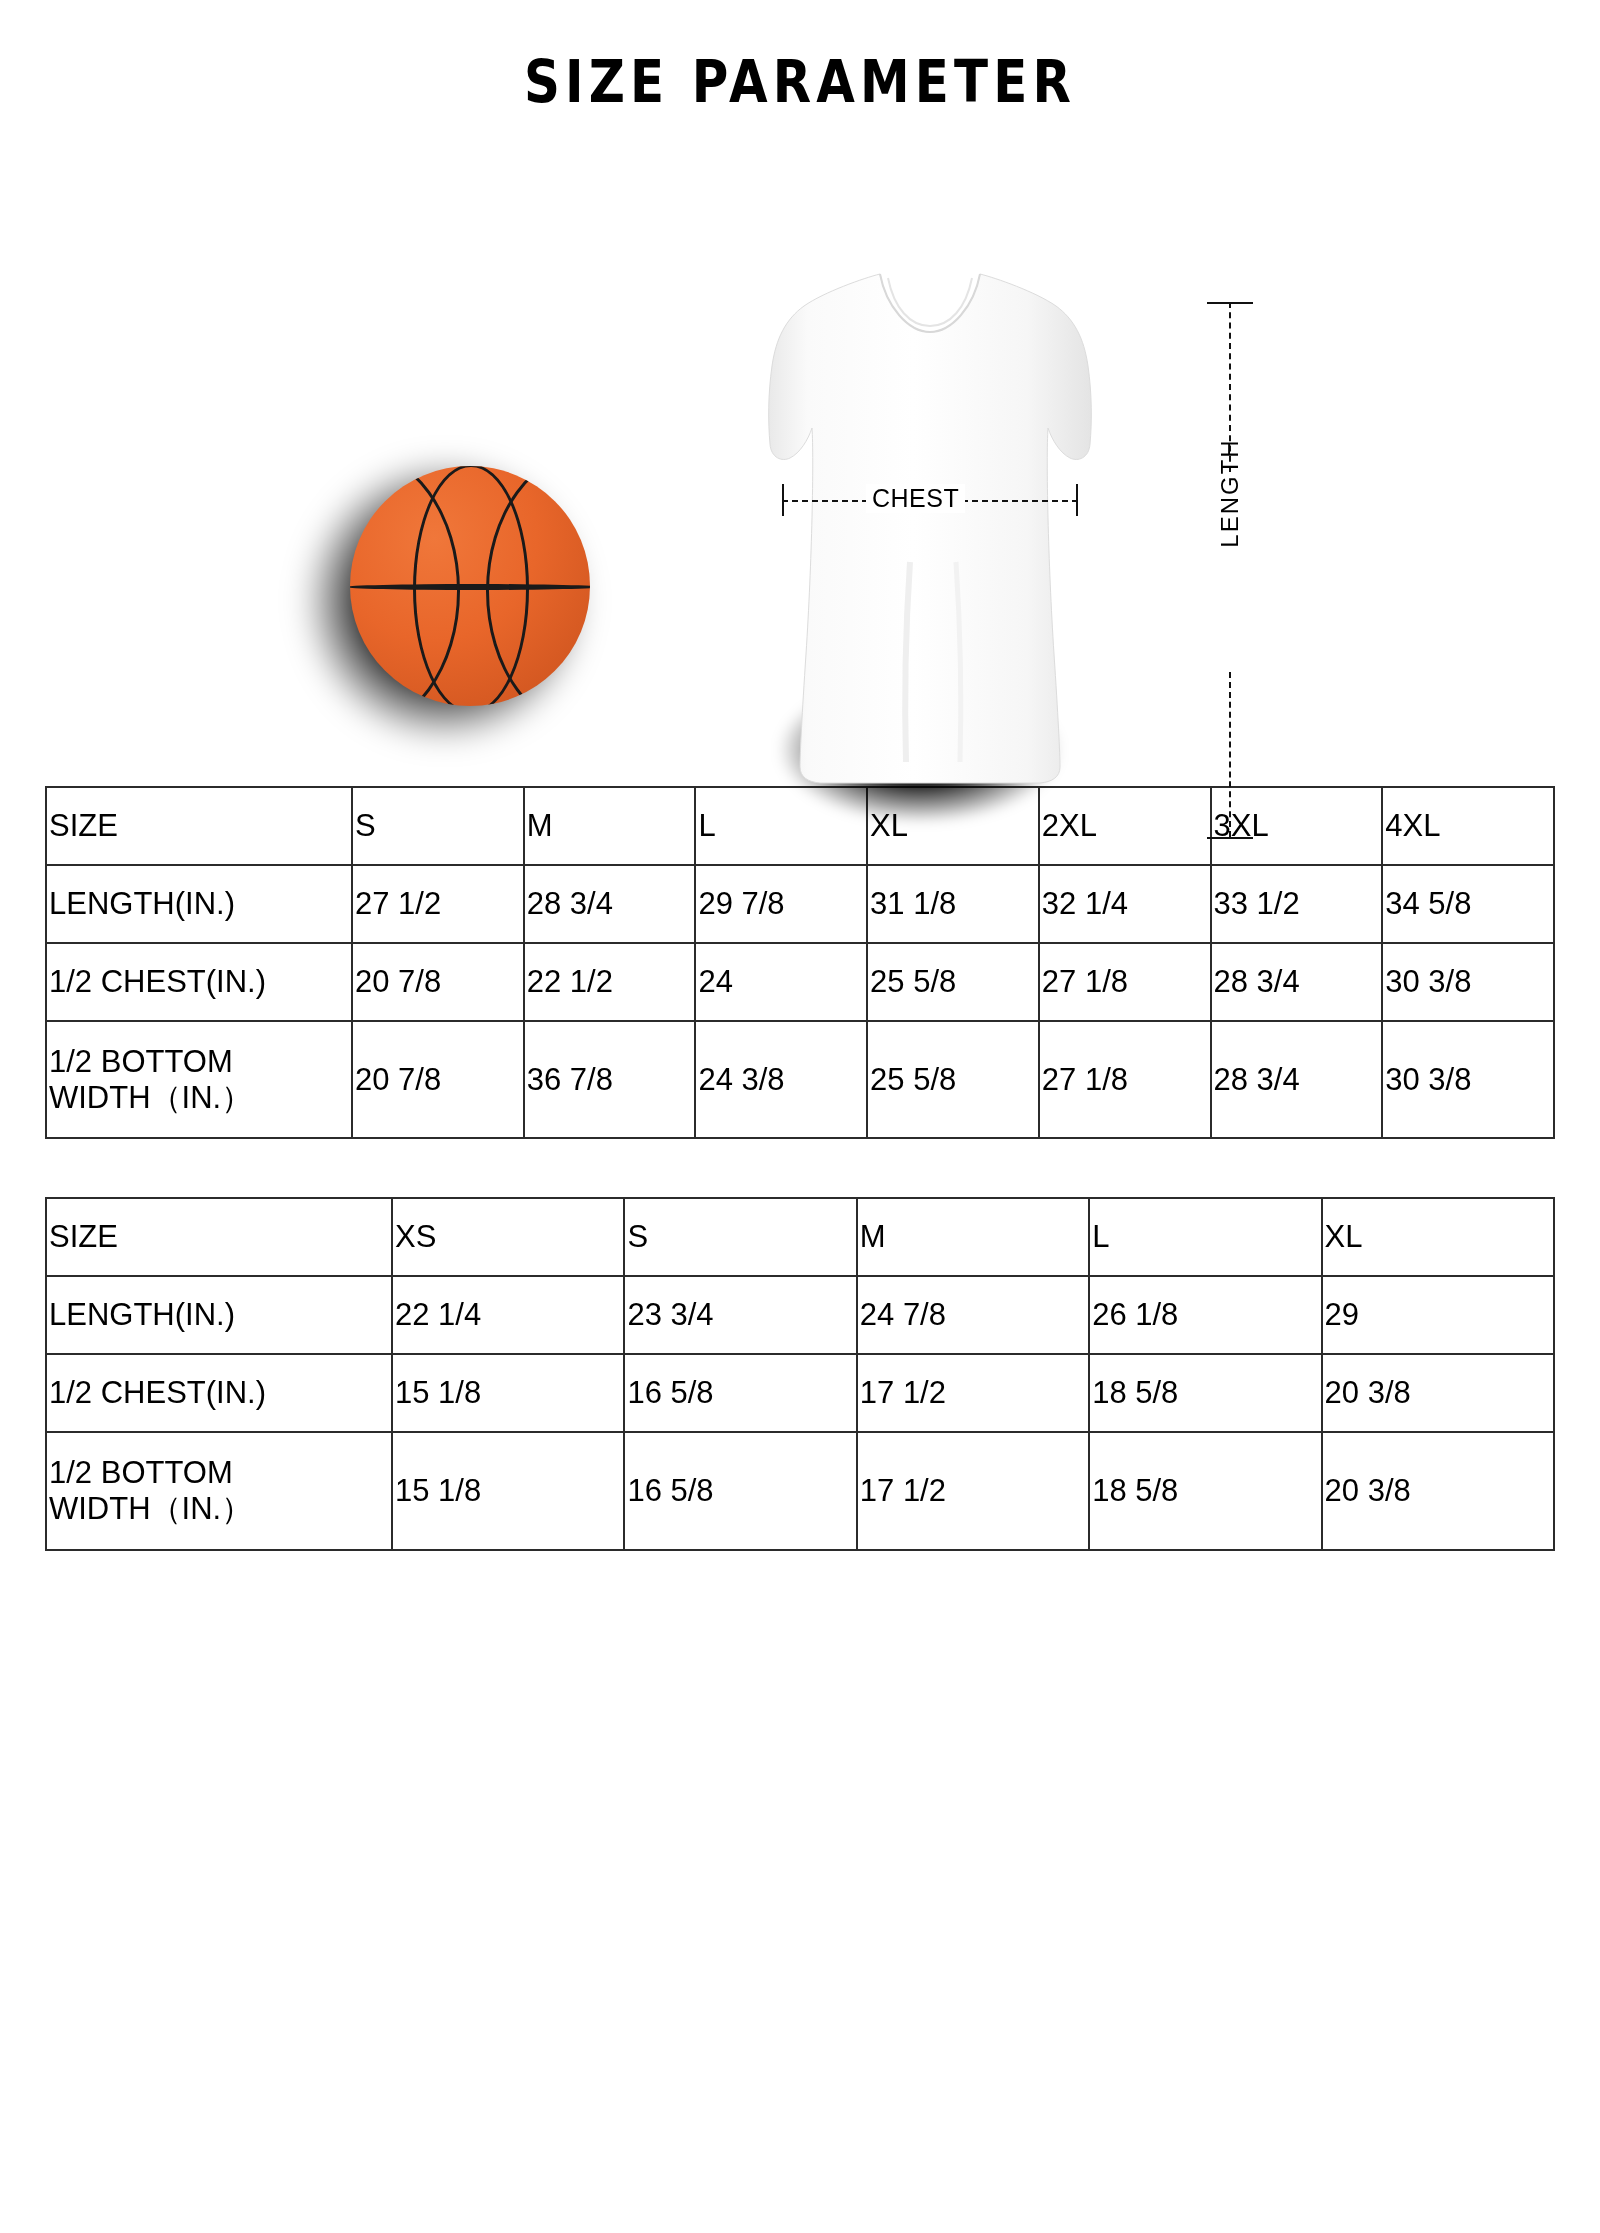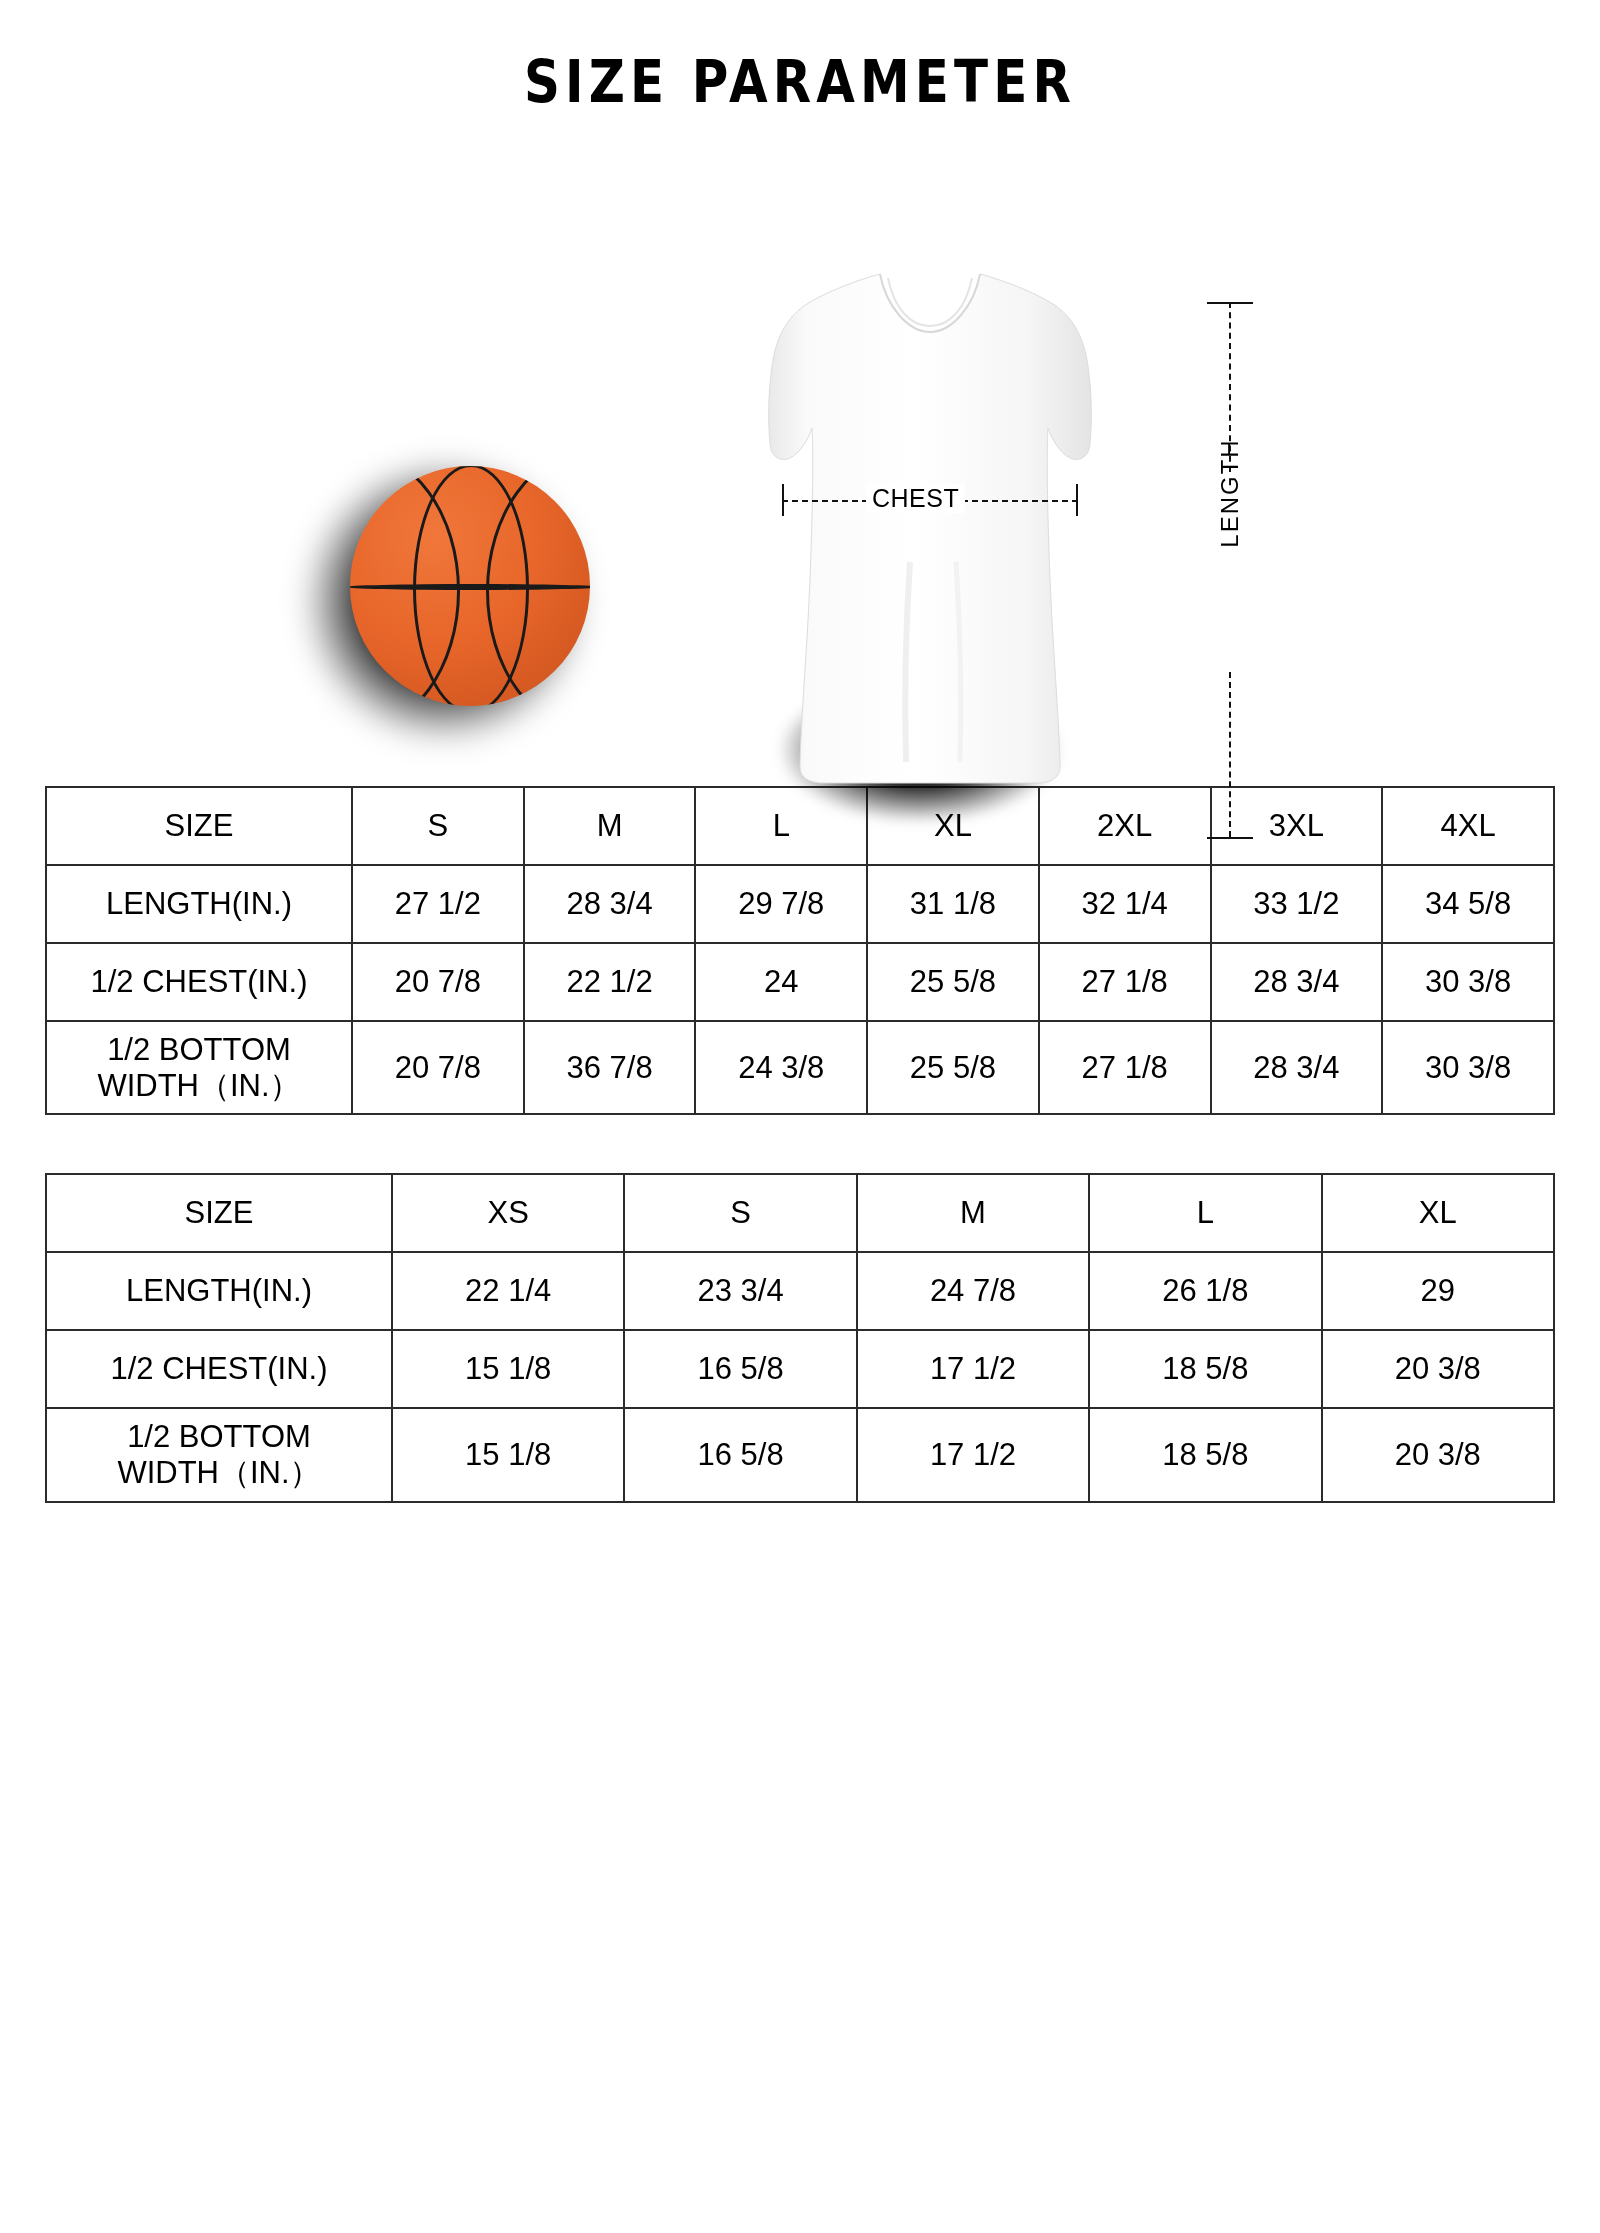--- a/index.html
+++ b/index.html
@@ -217,31 +217,30 @@
     box-sizing: border-box;
   }
 
   table {
     border-collapse: collapse;
     width: 100%;
     table-layout: fixed;
   }
   td {
     border: 2px solid #2b2b2b;
-    text-align: center;
     font-size: 31px;
     padding: 20px 2px;
     font-family: "Liberation Sans", sans-serif;
   }
   .men-table td.rowhdr { width: 300px; }
   .boy-table td.rowhdr { width: 340px; }
   td.rowhdr { font-size: 31px; }
   td.two-line {
     line-height: 1.15;
-    padding: 10px 2px;
+    padding: 22px 2px;
   }
 </style>
 </head>
 <body>
 
 <div class="page">
 
   <div class="title">SIZE  PARAMETER</div>
 
   <div class="illustration">

